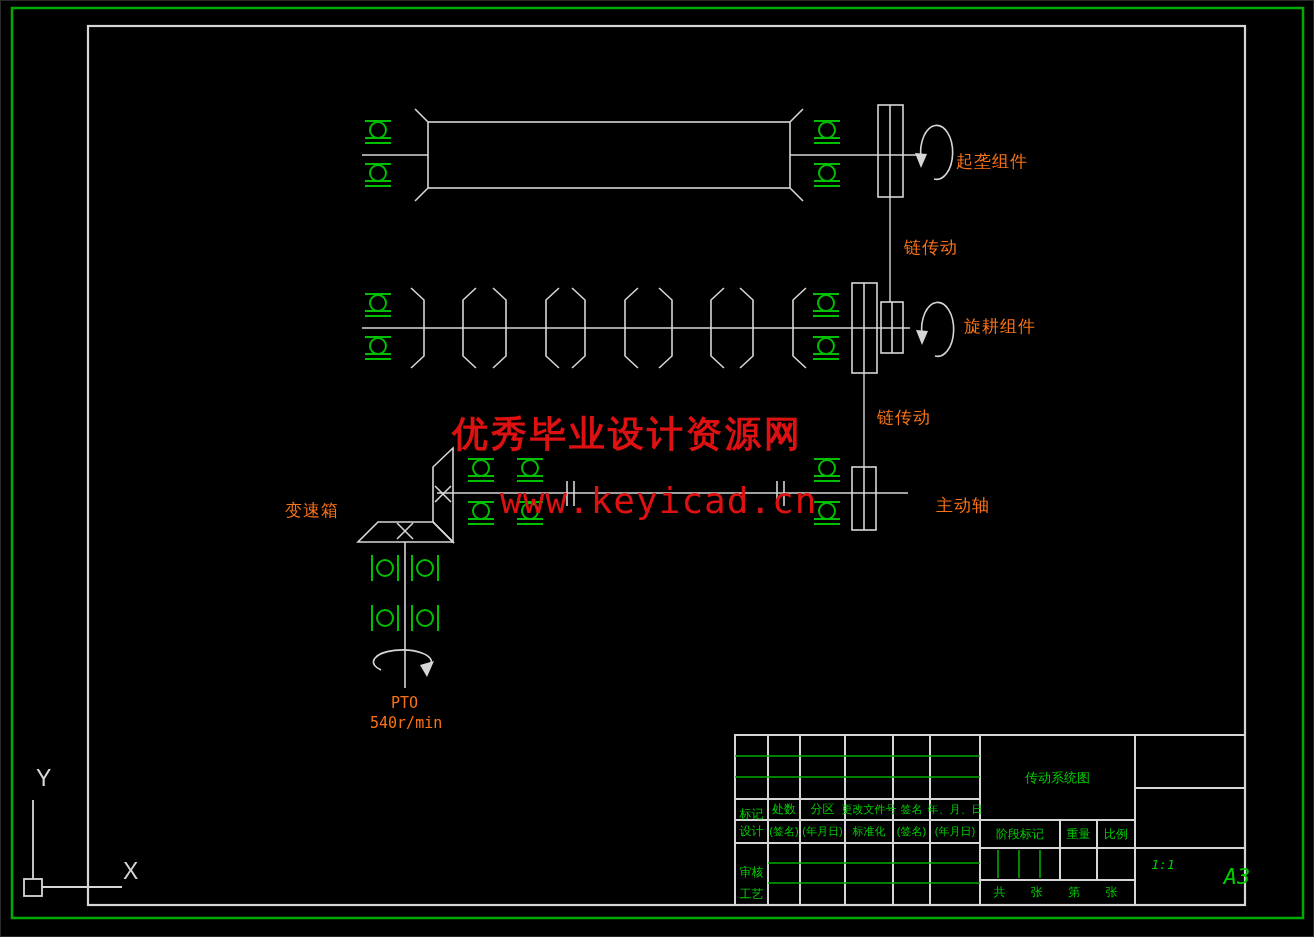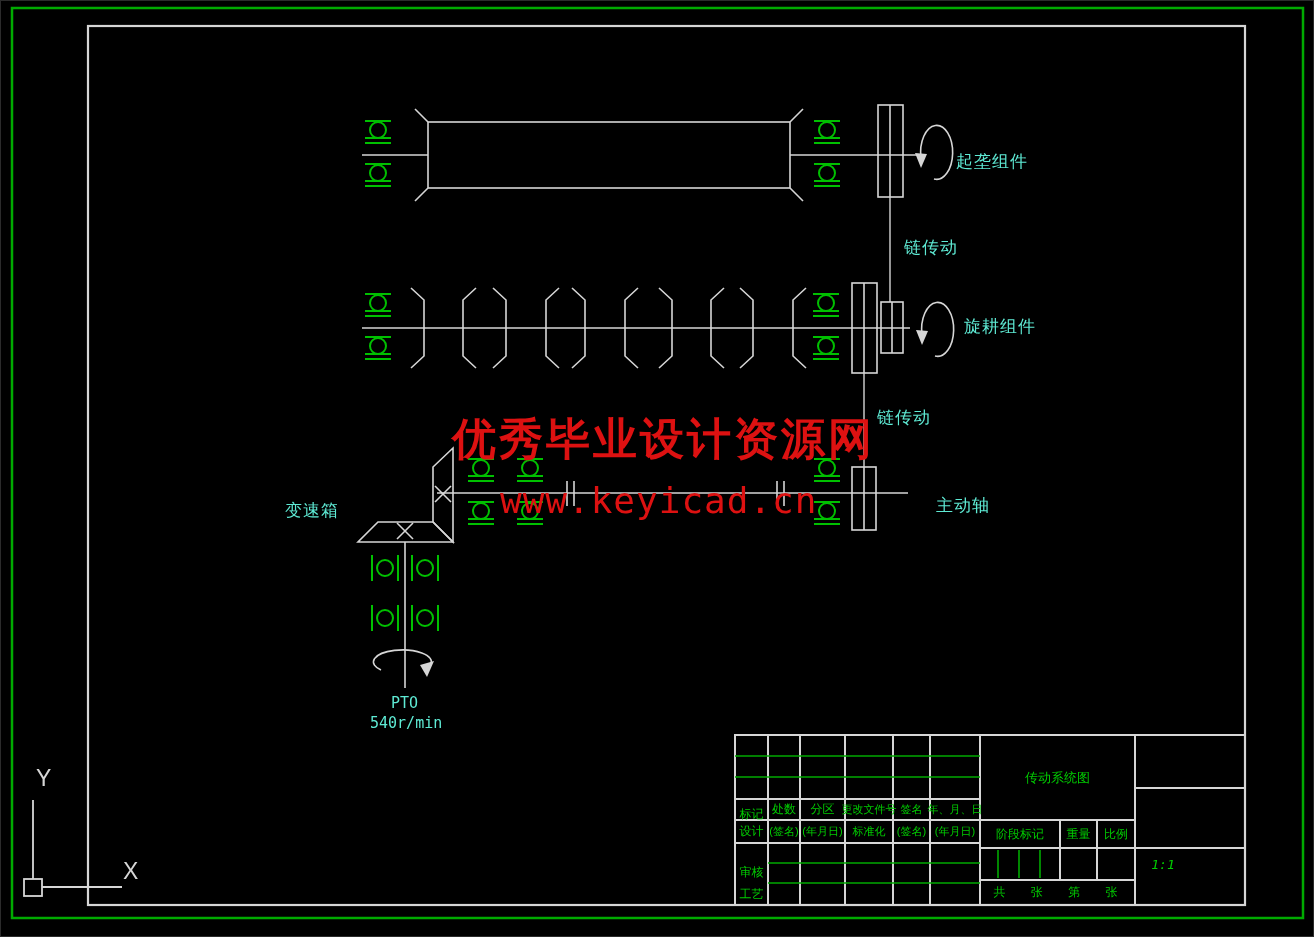--- a/index.html
+++ b/index.html
@@ -3,31 +3,31 @@
 <meta charset="utf-8">
 <style>
   html,body{margin:0;padding:0;background:#000;}
   .canvas{
     position:relative;width:1314px;height:937px;background:#000;overflow:hidden;
     font-family:"Liberation Sans",sans-serif;
     box-shadow:inset 0 0 0 1px #2b2b2b;
   }
   .canvas svg{position:absolute;left:0;top:0;}
   .lbl{
-    position:absolute;color:#5eead4;font-size:17px;letter-spacing:1px;
+    position:absolute;color:#f97316;font-size:17px;letter-spacing:1px;
     white-space:nowrap;font-family:"Liberation Sans",sans-serif;
   }
   .mono{font-family:"DejaVu Sans Mono",monospace;letter-spacing:0;}
   .axisletter{
     position:absolute;color:#d6d6d6;font-size:23px;font-weight:300;
     font-family:"Liberation Sans",sans-serif;
   }
   .wm1{
     position:absolute;left:452px;top:410px;width:400px;text-align:left;
-    color:#dd1111;font-size:44px;letter-spacing:3px;white-space:nowrap;
+    color:#dd1111;font-size:36px;letter-spacing:3px;white-space:nowrap;
     font-family:"DejaVu Serif","Liberation Serif",serif;font-weight:bold;
   }
   .wm2{
     position:absolute;left:500px;top:480px;width:310px;text-align:center;
     color:#dd1111;font-size:36px;letter-spacing:1px;white-space:nowrap;
     font-family:"DejaVu Sans Mono",monospace;
   }
   .tb{
     position:absolute;display:flex;align-items:center;justify-content:center;
     color:#00cc00;font-size:12px;white-space:nowrap;overflow:visible;
@@ -222,14 +222,15 @@
   <div class="tb" style="left:735px;top:861px;width:33px;height:22px;">审核</div>
   <div class="tb" style="left:735px;top:883px;width:33px;height:22px;">工艺</div>
 
   <div class="tb" style="left:980px;top:735px;width:155px;height:85px;font-size:13px;">传动系统图</div>
   <div class="tb" style="left:980px;top:820px;width:80px;height:28px;">阶段标记</div>
   <div class="tb" style="left:1060px;top:820px;width:37px;height:28px;">重量</div>
   <div class="tb" style="left:1097px;top:820px;width:38px;height:28px;">比例</div>
   <div class="tb ital" style="left:1097px;top:848px;width:38px;height:32px;font-size:13px;">1:1</div>
   <div class="tb sheets" style="left:980px;top:880px;width:155px;height:25px;">共 张 第 张</div>
 
+  <div class="tb ital sheetsize" style="left:1135px;top:848px;width:110px;height:57px;">A3</div>
 
 </div>
 
 </body></html>

